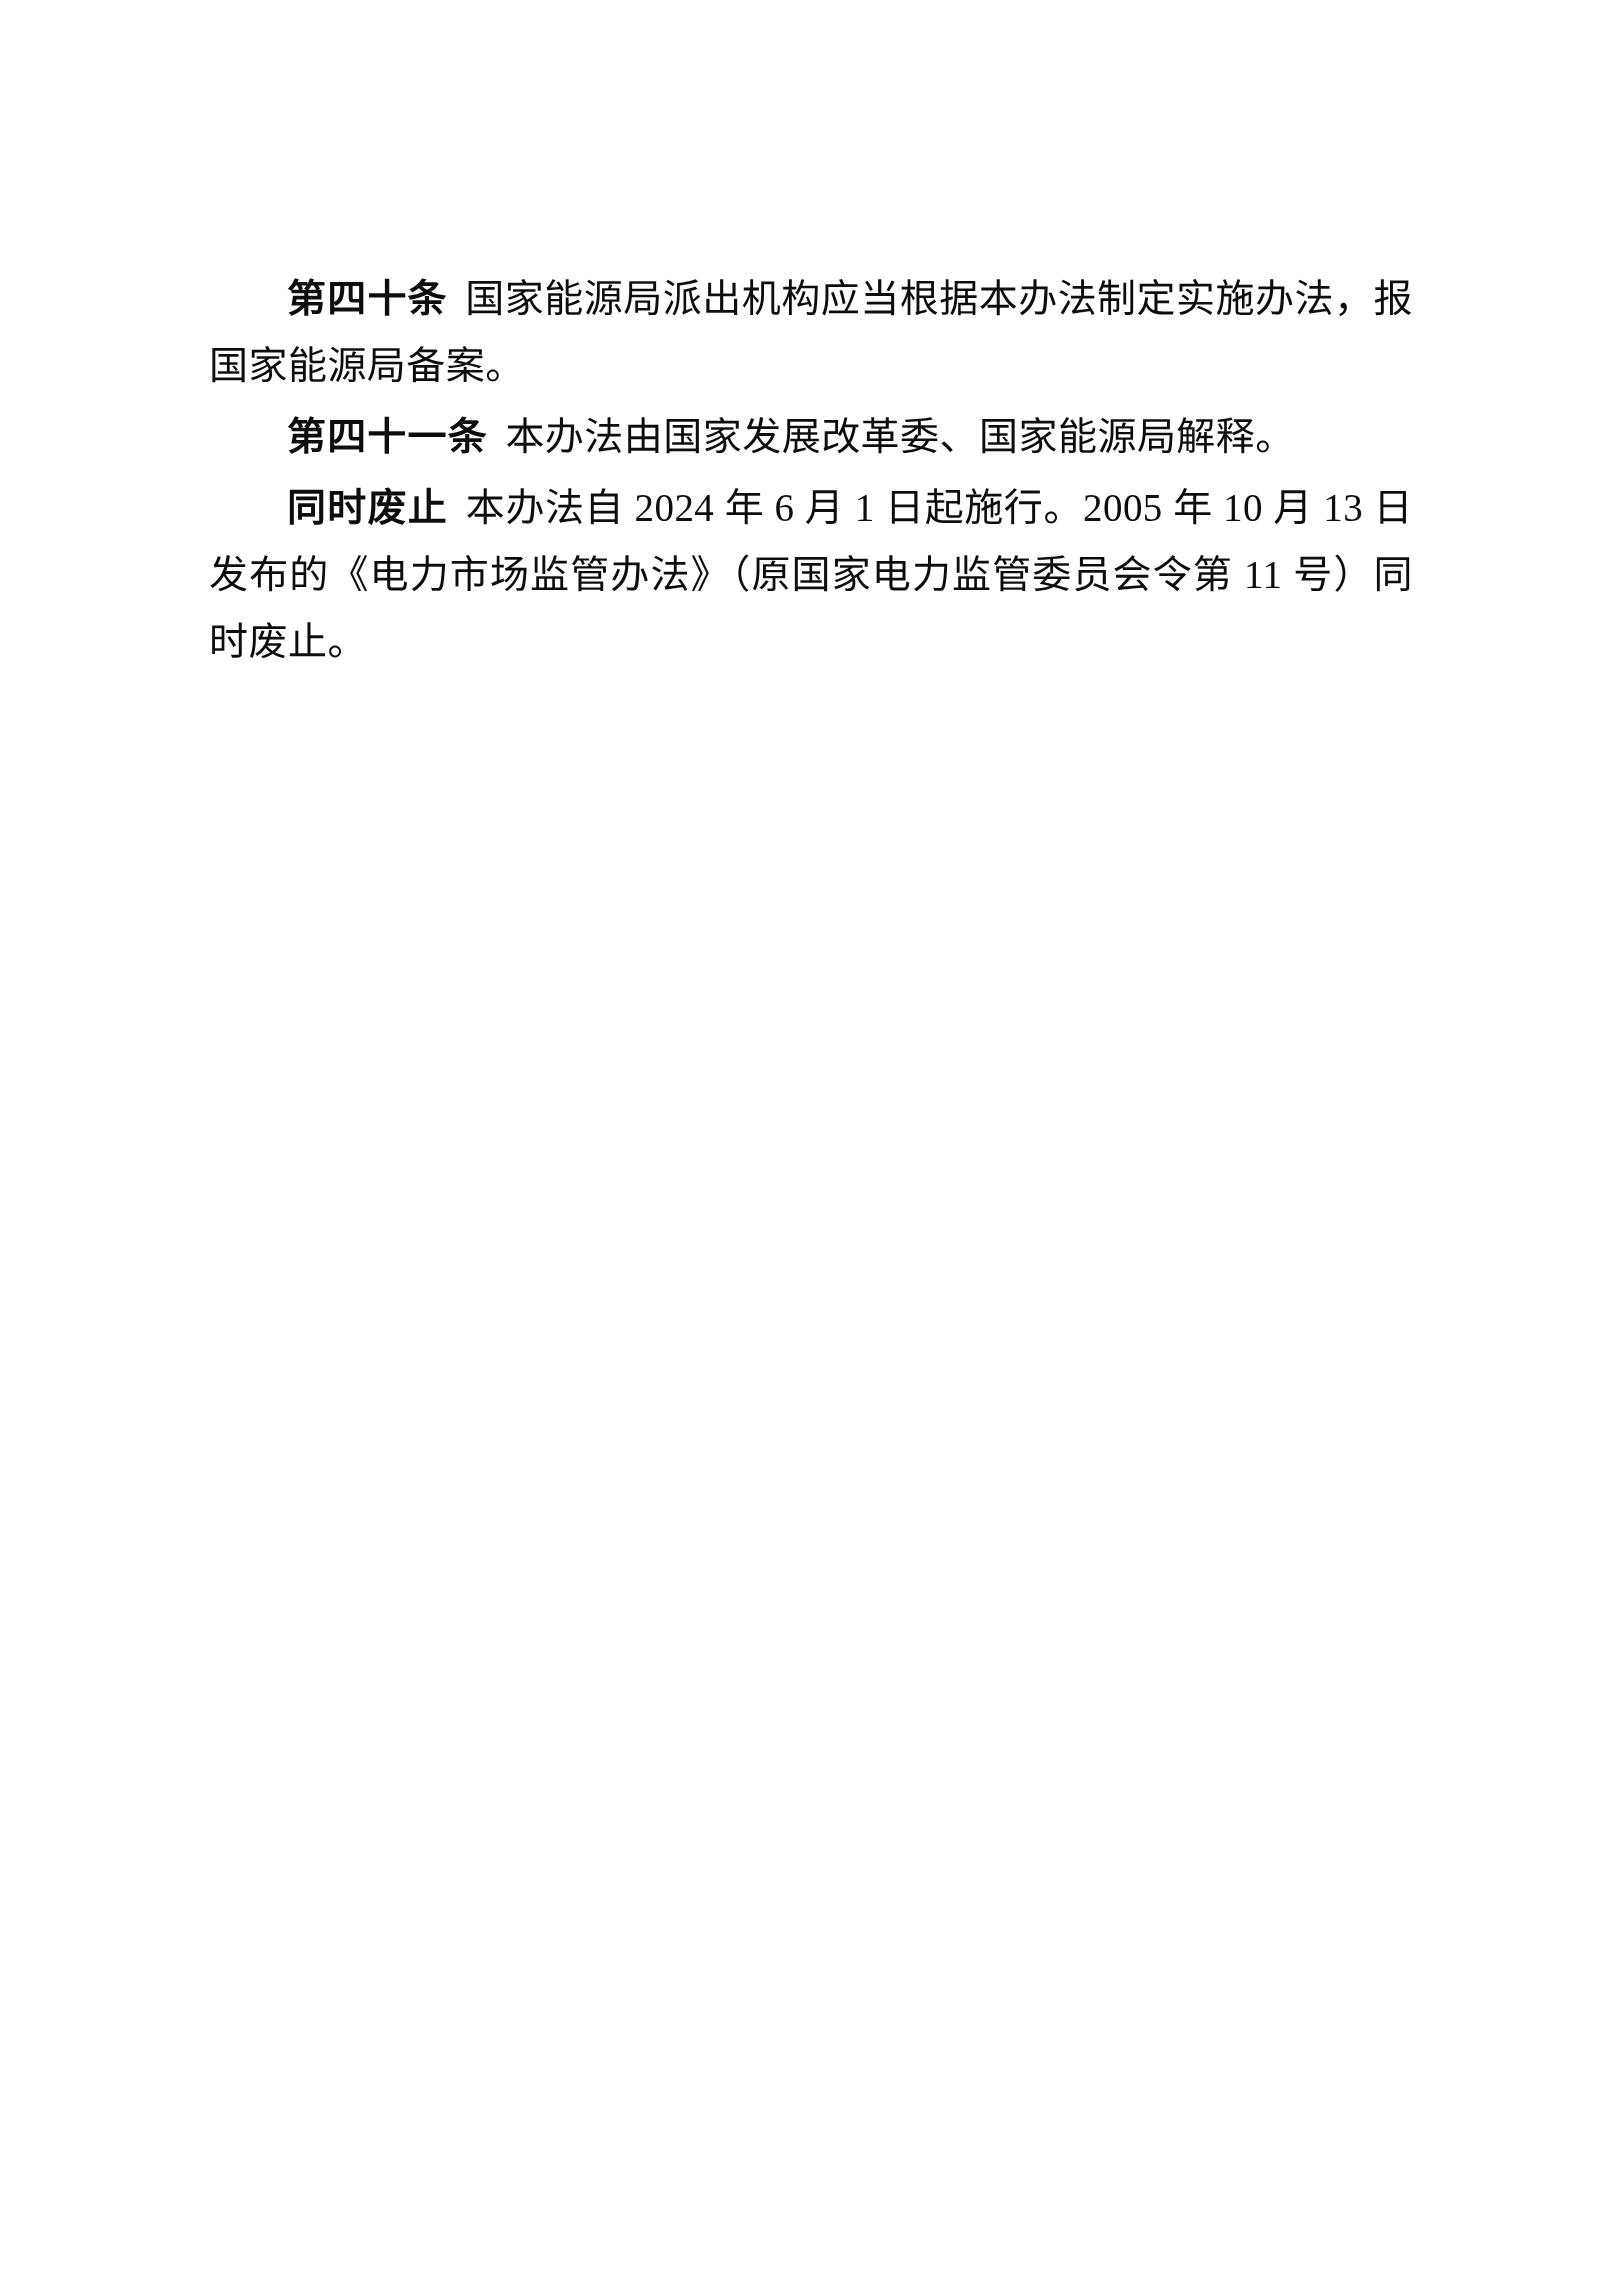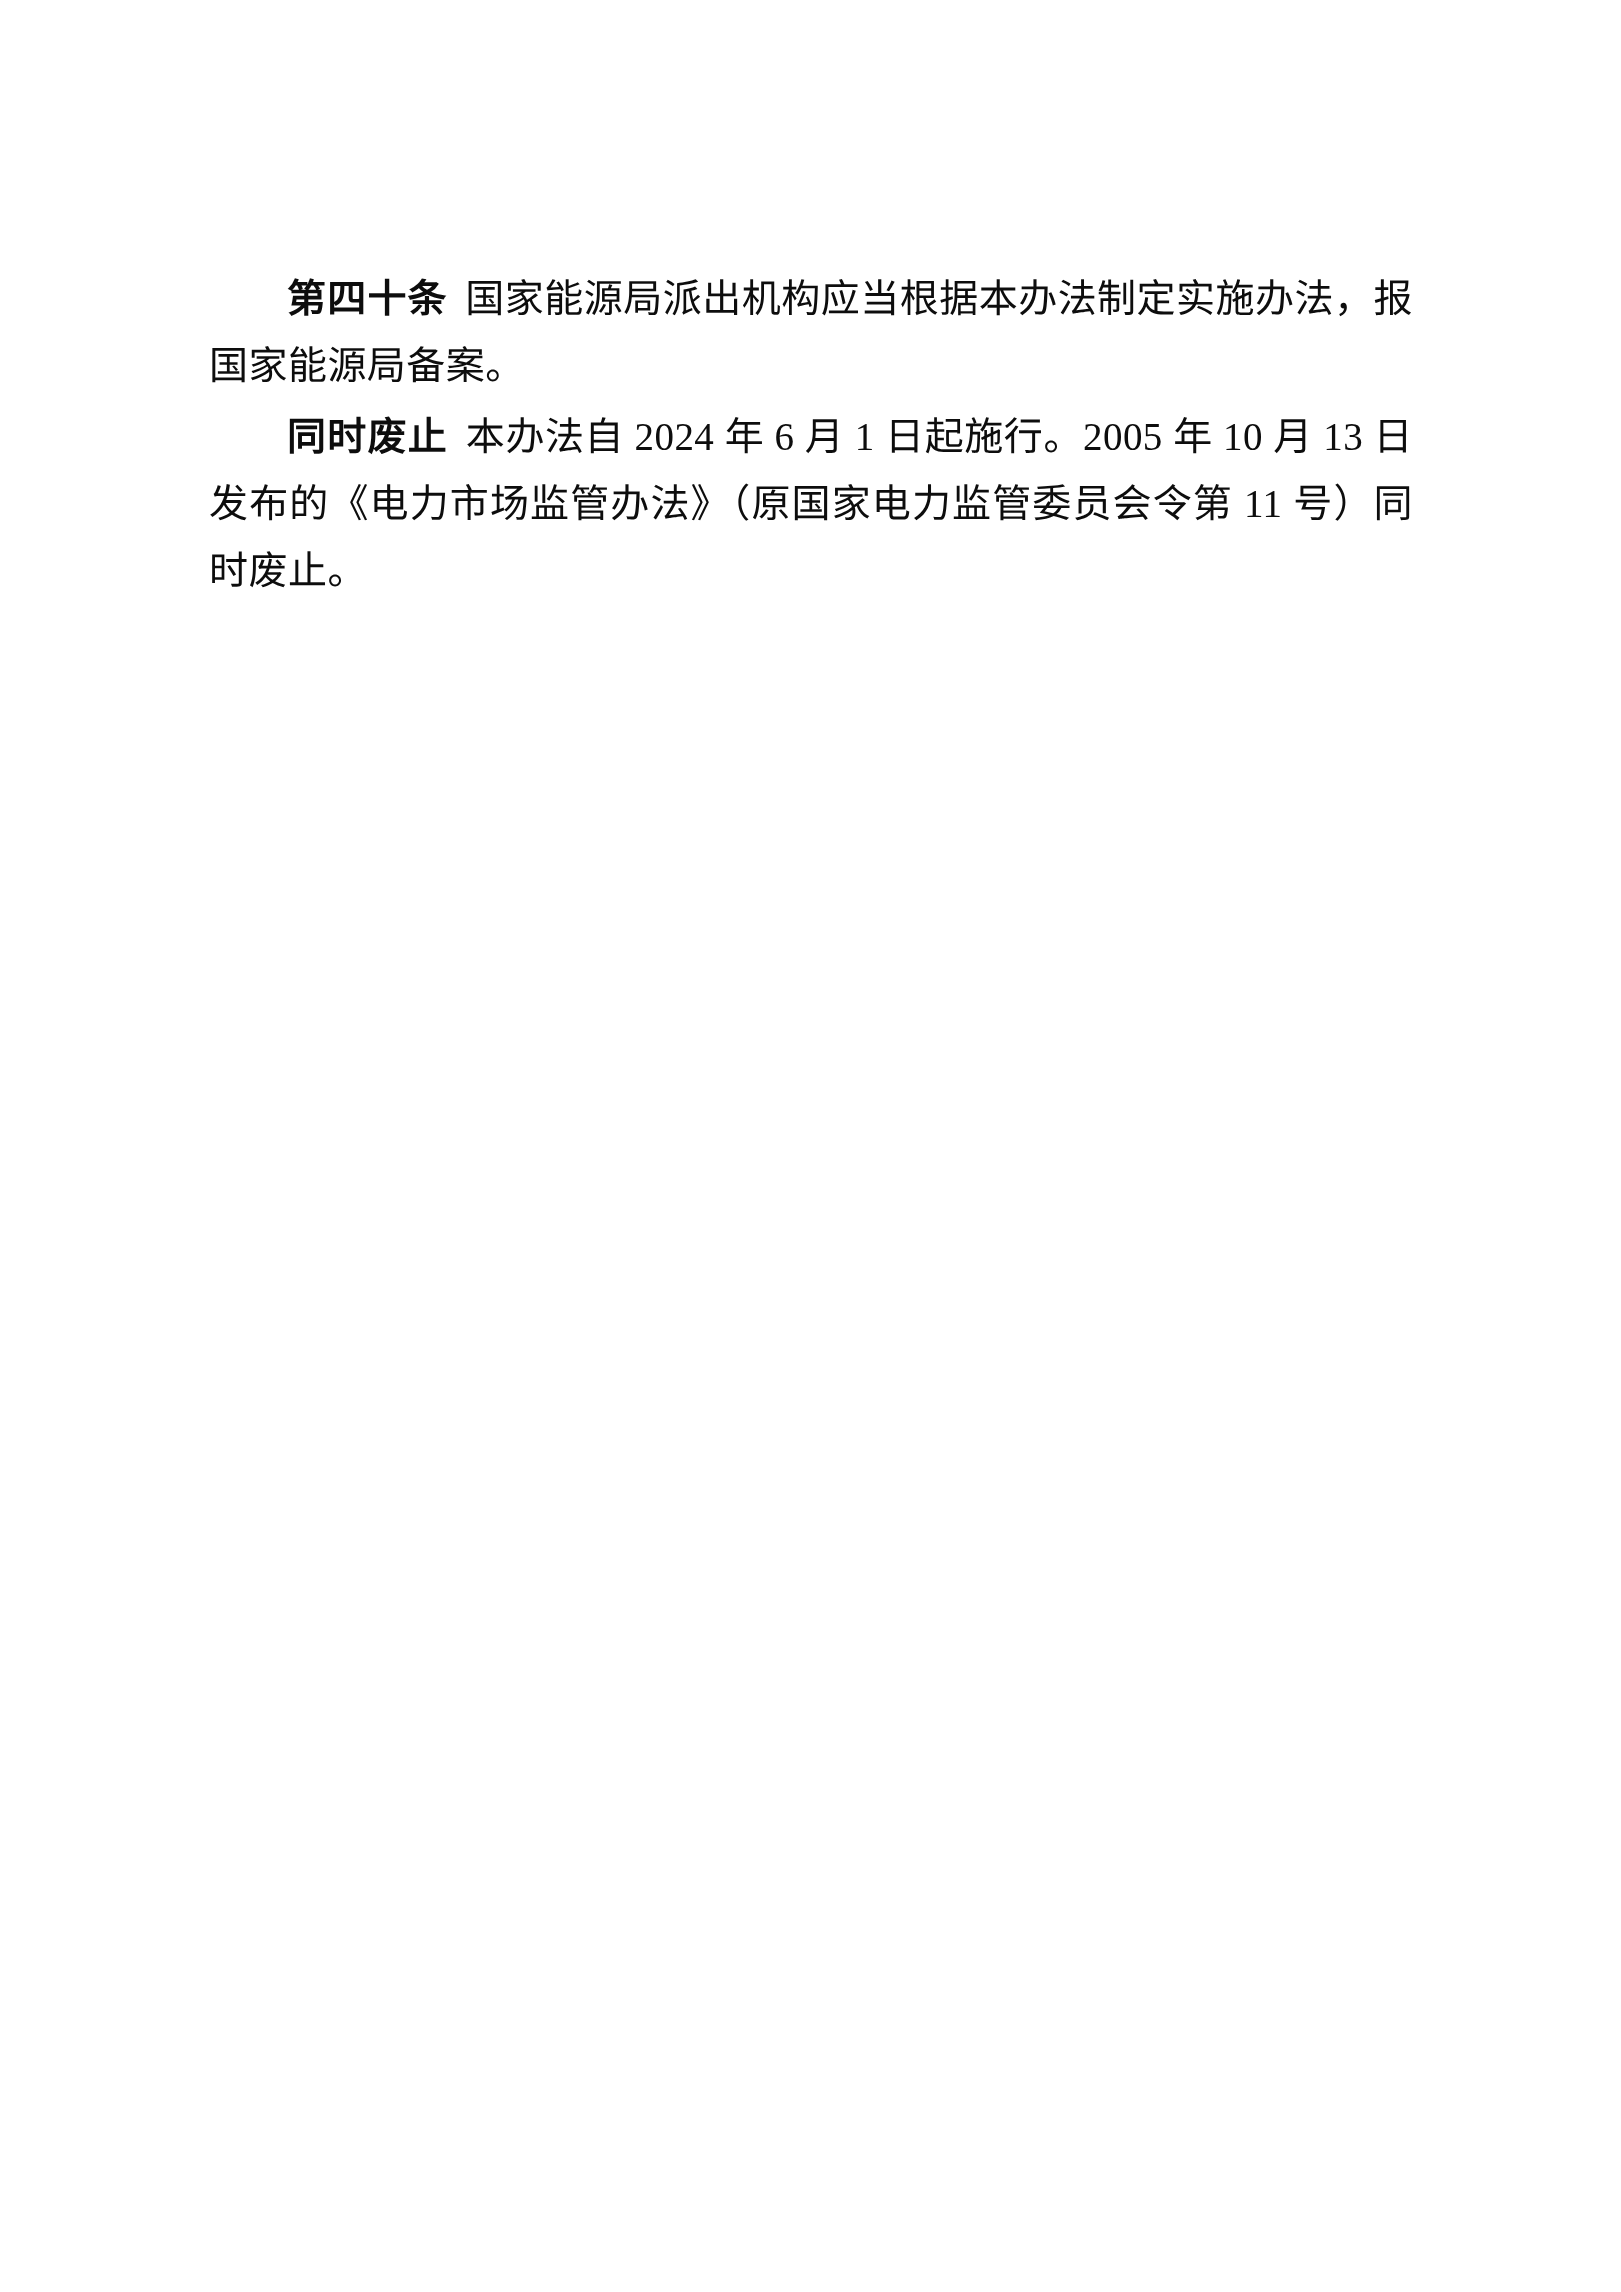--- a/index.html
+++ b/index.html
@@ -46,20 +46,23 @@
 </head>
 <body>
 
 <div class="page">
   <div class="content">
 
     <p class="article">
       <span class="label">第四十条</span><span class="gap"></span><span>国家能源局派出机构应当根据本办法制定实施办法，报国家能源局备案。</span>
     </p>
 
+    <p class="article">
+      <span class="label">第四十一条</span><span class="gap"></span><span>本办法由国家发展改革委、国家能源局解释。</span>
+    </p>
 
     <p class="article">
       <span class="label">同时废止</span><span class="gap"></span><span>本办法自 2024 年 6 月 1 日起施行。2005 年 10 月 13 日发布的《电力市场监管办法》（原国家电力监管委员会令第 11 号）同时废止。</span>
     </p>
 
   </div>
 </div>
 
 
 </body></html>

